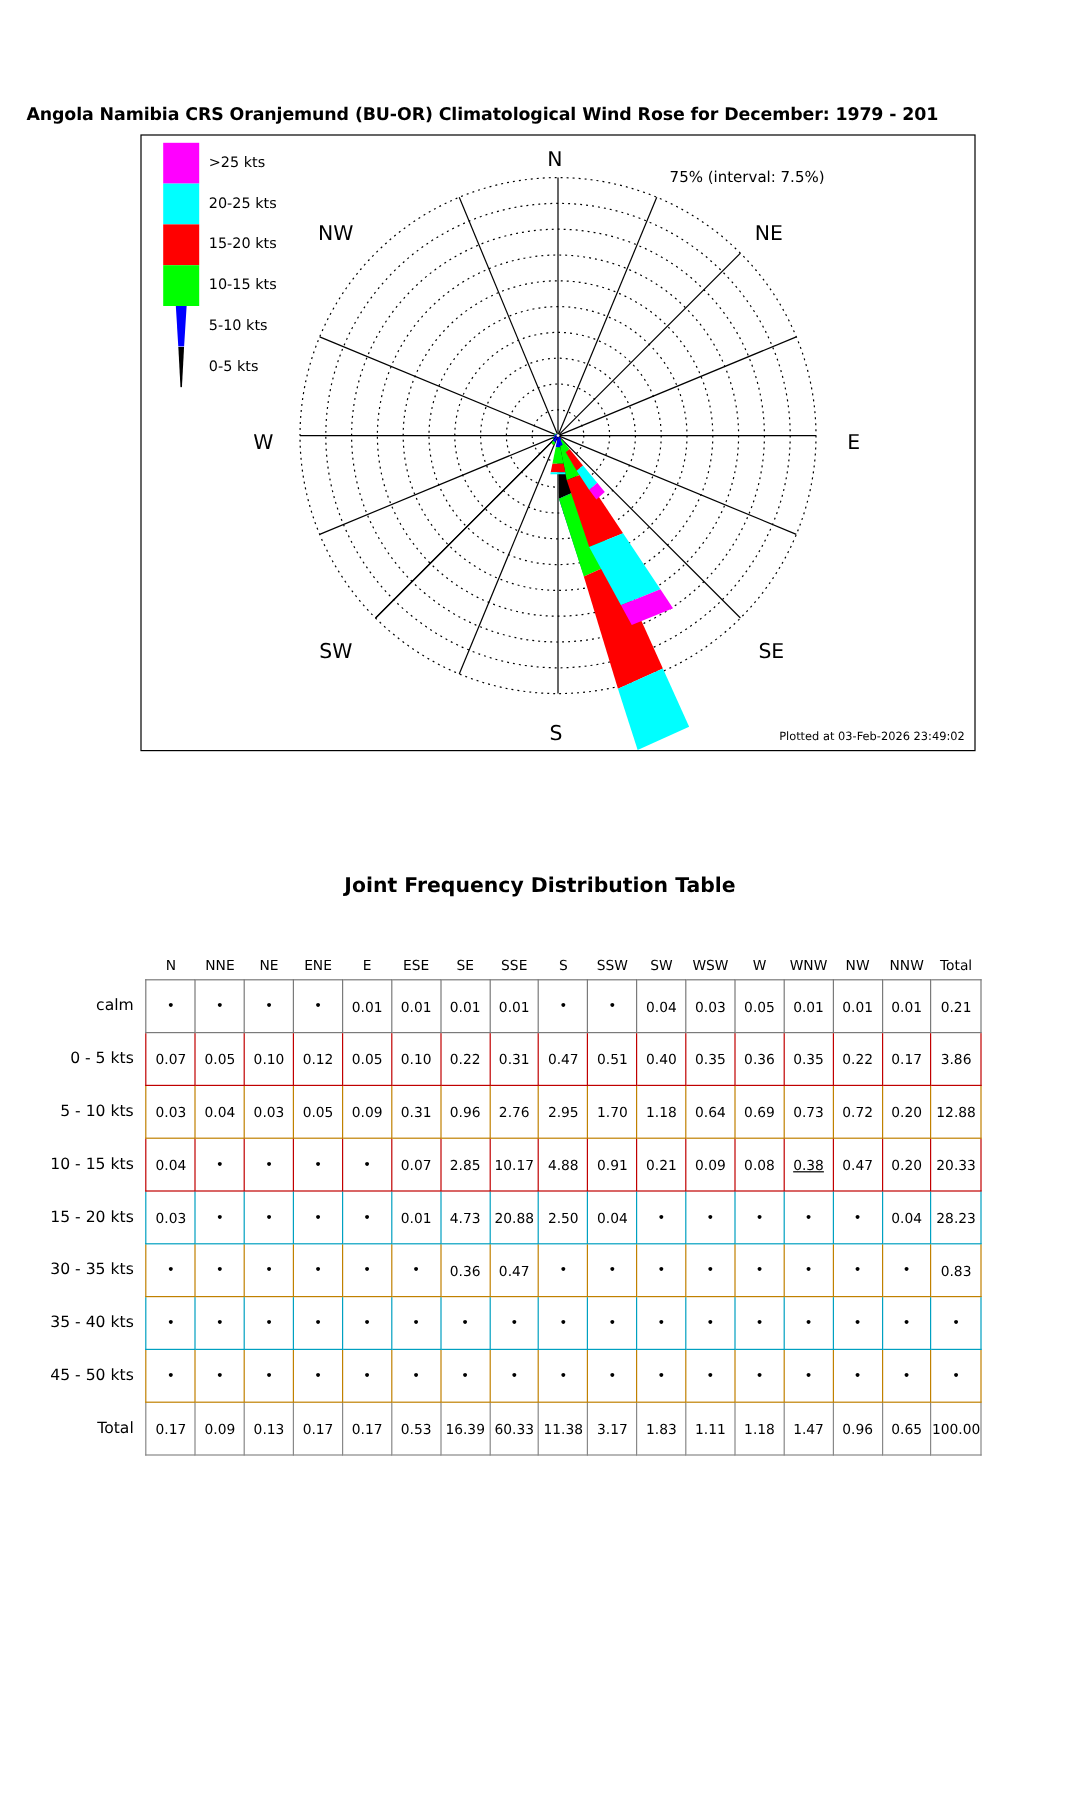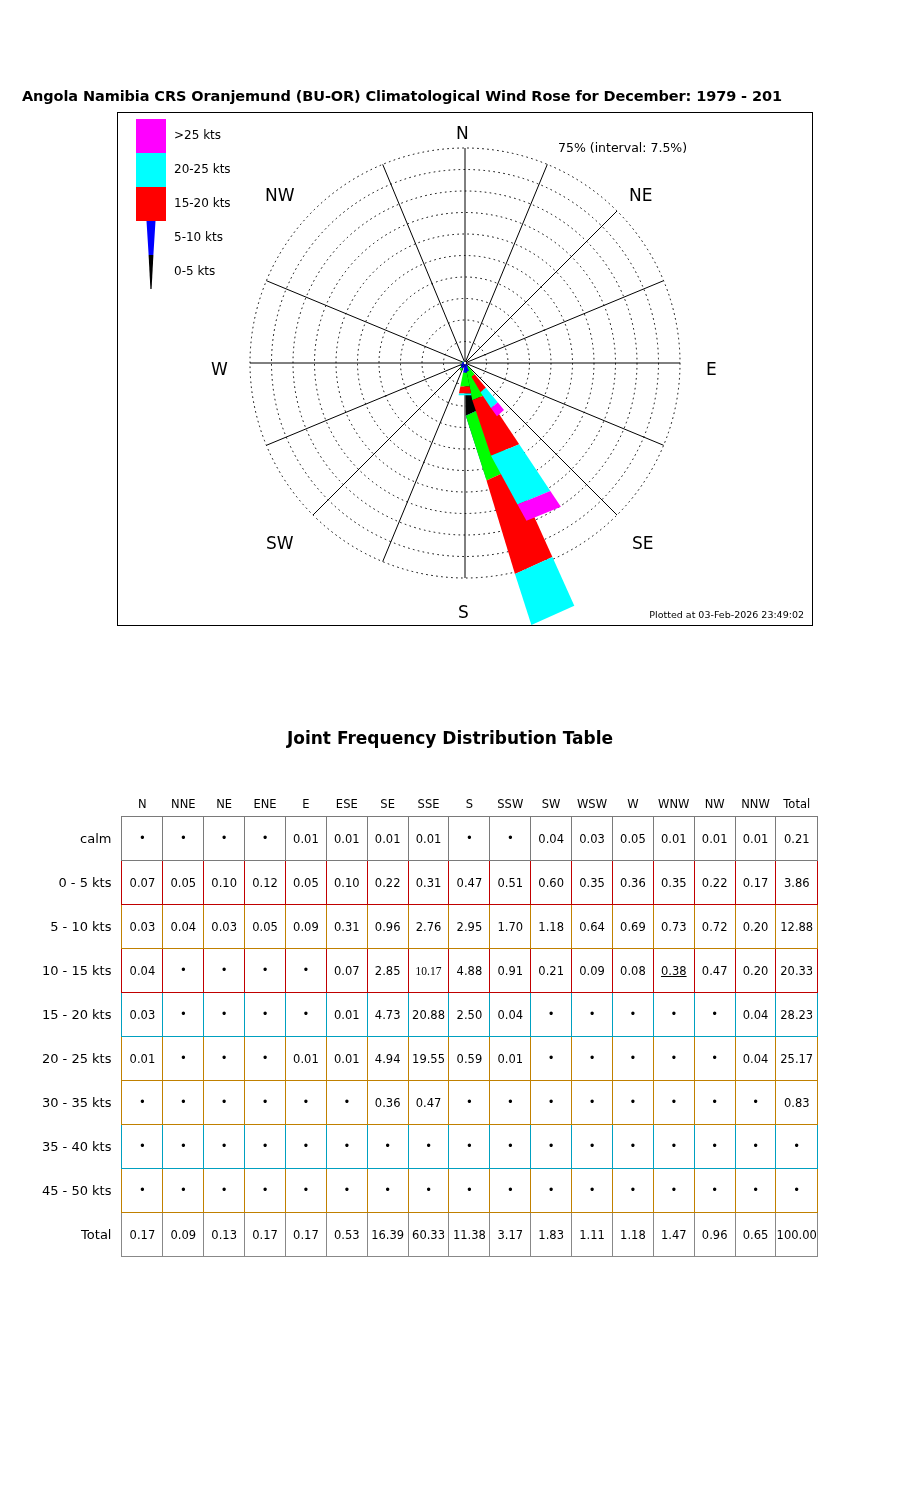--- a/index.html
+++ b/index.html
@@ -284,20 +284,24 @@
       <div class="legend-swatch" style="background:#ff00ff;"></div>
       <div class="legend-label">&gt;25 kts</div>
     </div>
     <div class="legend-row">
       <div class="legend-swatch" style="background:#00ffff;"></div>
       <div class="legend-label">20-25 kts</div>
     </div>
     <div class="legend-row">
       <div class="legend-swatch" style="background:#ff0000;"></div>
       <div class="legend-label">15-20 kts</div>
+    </div>
+    <div class="legend-row">
+      <div class="legend-swatch" style="background:#00ff00;"></div>
+      <div class="legend-label">10-15 kts</div>
     </div>
     <div class="legend-row">
       <div class="legend-swatch" style="background:#0000ff; clip-path: polygon(35% 0, 65% 0, 58% 100%, 42% 100%);"></div>
       <div class="legend-label">5-10 kts</div>
     </div>
     <div class="legend-row">
       <div class="legend-swatch" style="background:#000000; clip-path: polygon(42% 0, 58% 0, 52% 100%, 48% 100%);"></div>
       <div class="legend-label">0-5 kts</div>
     </div>
   </div>
@@ -387,21 +391,21 @@
           <td class="cell" style="border-color: rgb(192, 0, 0);">0.07</td>
           <td class="cell" style="border-color: rgb(192, 0, 0);">0.05</td>
           <td class="cell" style="border-color: rgb(192, 0, 0);">0.10</td>
           <td class="cell" style="border-color: rgb(192, 0, 0);">0.12</td>
           <td class="cell" style="border-color: rgb(192, 0, 0);">0.05</td>
           <td class="cell" style="border-color: rgb(192, 0, 0);">0.10</td>
           <td class="cell" style="border-color: rgb(192, 0, 0);">0.22</td>
           <td class="cell" style="border-color: rgb(192, 0, 0);">0.31</td>
           <td class="cell" style="border-color: rgb(192, 0, 0);">0.47</td>
           <td class="cell" style="border-color: rgb(192, 0, 0);">0.51</td>
-          <td class="cell" style="border-color: rgb(192, 0, 0);">0.60</td>
+          <td class="cell" style="border-color: rgb(192, 0, 0);">0.40</td>
           <td class="cell" style="border-color: rgb(192, 0, 0);">0.35</td>
           <td class="cell" style="border-color: rgb(192, 0, 0);">0.36</td>
           <td class="cell" style="border-color: rgb(192, 0, 0);">0.35</td>
           <td class="cell" style="border-color: rgb(192, 0, 0);">0.22</td>
           <td class="cell" style="border-color: rgb(192, 0, 0);">0.17</td>
           <td class="cell" style="border-color: rgb(192, 0, 0);">3.86</td>
         </tr>
         <tr>
           <td class="rowhead">5 - 10 kts</td>
           <td class="cell" style="border-color: rgb(192, 128, 0);">0.03</td>
@@ -424,21 +428,21 @@
         </tr>
         <tr>
           <td class="rowhead">10 - 15 kts</td>
           <td class="cell" style="border-color: rgb(192, 0, 0);">0.04</td>
           <td class="cell dot" style="border-color: rgb(192, 0, 0);">•</td>
           <td class="cell dot" style="border-color: rgb(192, 0, 0);">•</td>
           <td class="cell dot" style="border-color: rgb(192, 0, 0);">•</td>
           <td class="cell dot" style="border-color: rgb(192, 0, 0);">•</td>
           <td class="cell" style="border-color: rgb(192, 0, 0);">0.07</td>
           <td class="cell" style="border-color: rgb(192, 0, 0);">2.85</td>
-          <td class="cell" style="border-color: rgb(192, 0, 0); font-family: Liberation Serif, serif;">10.17</td>
+          <td class="cell" style="border-color: rgb(192, 0, 0);">10.17</td>
           <td class="cell" style="border-color: rgb(192, 0, 0);">4.88</td>
           <td class="cell" style="border-color: rgb(192, 0, 0);">0.91</td>
           <td class="cell" style="border-color: rgb(192, 0, 0);">0.21</td>
           <td class="cell" style="border-color: rgb(192, 0, 0);">0.09</td>
           <td class="cell" style="border-color: rgb(192, 0, 0);">0.08</td>
           <td class="cell" style="border-color: rgb(192, 0, 0); text-decoration: underline;">0.38</td>
           <td class="cell" style="border-color: rgb(192, 0, 0);">0.47</td>
           <td class="cell" style="border-color: rgb(192, 0, 0);">0.20</td>
           <td class="cell" style="border-color: rgb(192, 0, 0);">20.33</td>
         </tr>
@@ -454,40 +458,20 @@
           <td class="cell" style="border-color: rgb(0, 160, 192);">20.88</td>
           <td class="cell" style="border-color: rgb(0, 160, 192);">2.50</td>
           <td class="cell" style="border-color: rgb(0, 160, 192);">0.04</td>
           <td class="cell dot" style="border-color: rgb(0, 160, 192);">•</td>
           <td class="cell dot" style="border-color: rgb(0, 160, 192);">•</td>
           <td class="cell dot" style="border-color: rgb(0, 160, 192);">•</td>
           <td class="cell dot" style="border-color: rgb(0, 160, 192);">•</td>
           <td class="cell dot" style="border-color: rgb(0, 160, 192);">•</td>
           <td class="cell" style="border-color: rgb(0, 160, 192);">0.04</td>
           <td class="cell" style="border-color: rgb(0, 160, 192);">28.23</td>
-        </tr>
-        <tr>
-          <td class="rowhead">20 - 25 kts</td>
-          <td class="cell" style="border-color: rgb(192, 128, 0);">0.01</td>
-          <td class="cell dot" style="border-color: rgb(192, 128, 0);">•</td>
-          <td class="cell dot" style="border-color: rgb(192, 128, 0);">•</td>
-          <td class="cell dot" style="border-color: rgb(192, 128, 0);">•</td>
-          <td class="cell" style="border-color: rgb(192, 128, 0);">0.01</td>
-          <td class="cell" style="border-color: rgb(192, 128, 0);">0.01</td>
-          <td class="cell" style="border-color: rgb(192, 128, 0);">4.94</td>
-          <td class="cell" style="border-color: rgb(192, 128, 0);">19.55</td>
-          <td class="cell" style="border-color: rgb(192, 128, 0);">0.59</td>
-          <td class="cell" style="border-color: rgb(192, 128, 0);">0.01</td>
-          <td class="cell dot" style="border-color: rgb(192, 128, 0);">•</td>
-          <td class="cell dot" style="border-color: rgb(192, 128, 0);">•</td>
-          <td class="cell dot" style="border-color: rgb(192, 128, 0);">•</td>
-          <td class="cell dot" style="border-color: rgb(192, 128, 0);">•</td>
-          <td class="cell dot" style="border-color: rgb(192, 128, 0);">•</td>
-          <td class="cell" style="border-color: rgb(192, 128, 0);">0.04</td>
-          <td class="cell" style="border-color: rgb(192, 128, 0);">25.17</td>
         </tr>
         <tr>
           <td class="rowhead">30 - 35 kts</td>
           <td class="cell dot" style="border-color: rgb(192, 128, 0);">•</td>
           <td class="cell dot" style="border-color: rgb(192, 128, 0);">•</td>
           <td class="cell dot" style="border-color: rgb(192, 128, 0);">•</td>
           <td class="cell dot" style="border-color: rgb(192, 128, 0);">•</td>
           <td class="cell dot" style="border-color: rgb(192, 128, 0);">•</td>
           <td class="cell dot" style="border-color: rgb(192, 128, 0);">•</td>
           <td class="cell" style="border-color: rgb(192, 128, 0);">0.36</td>

